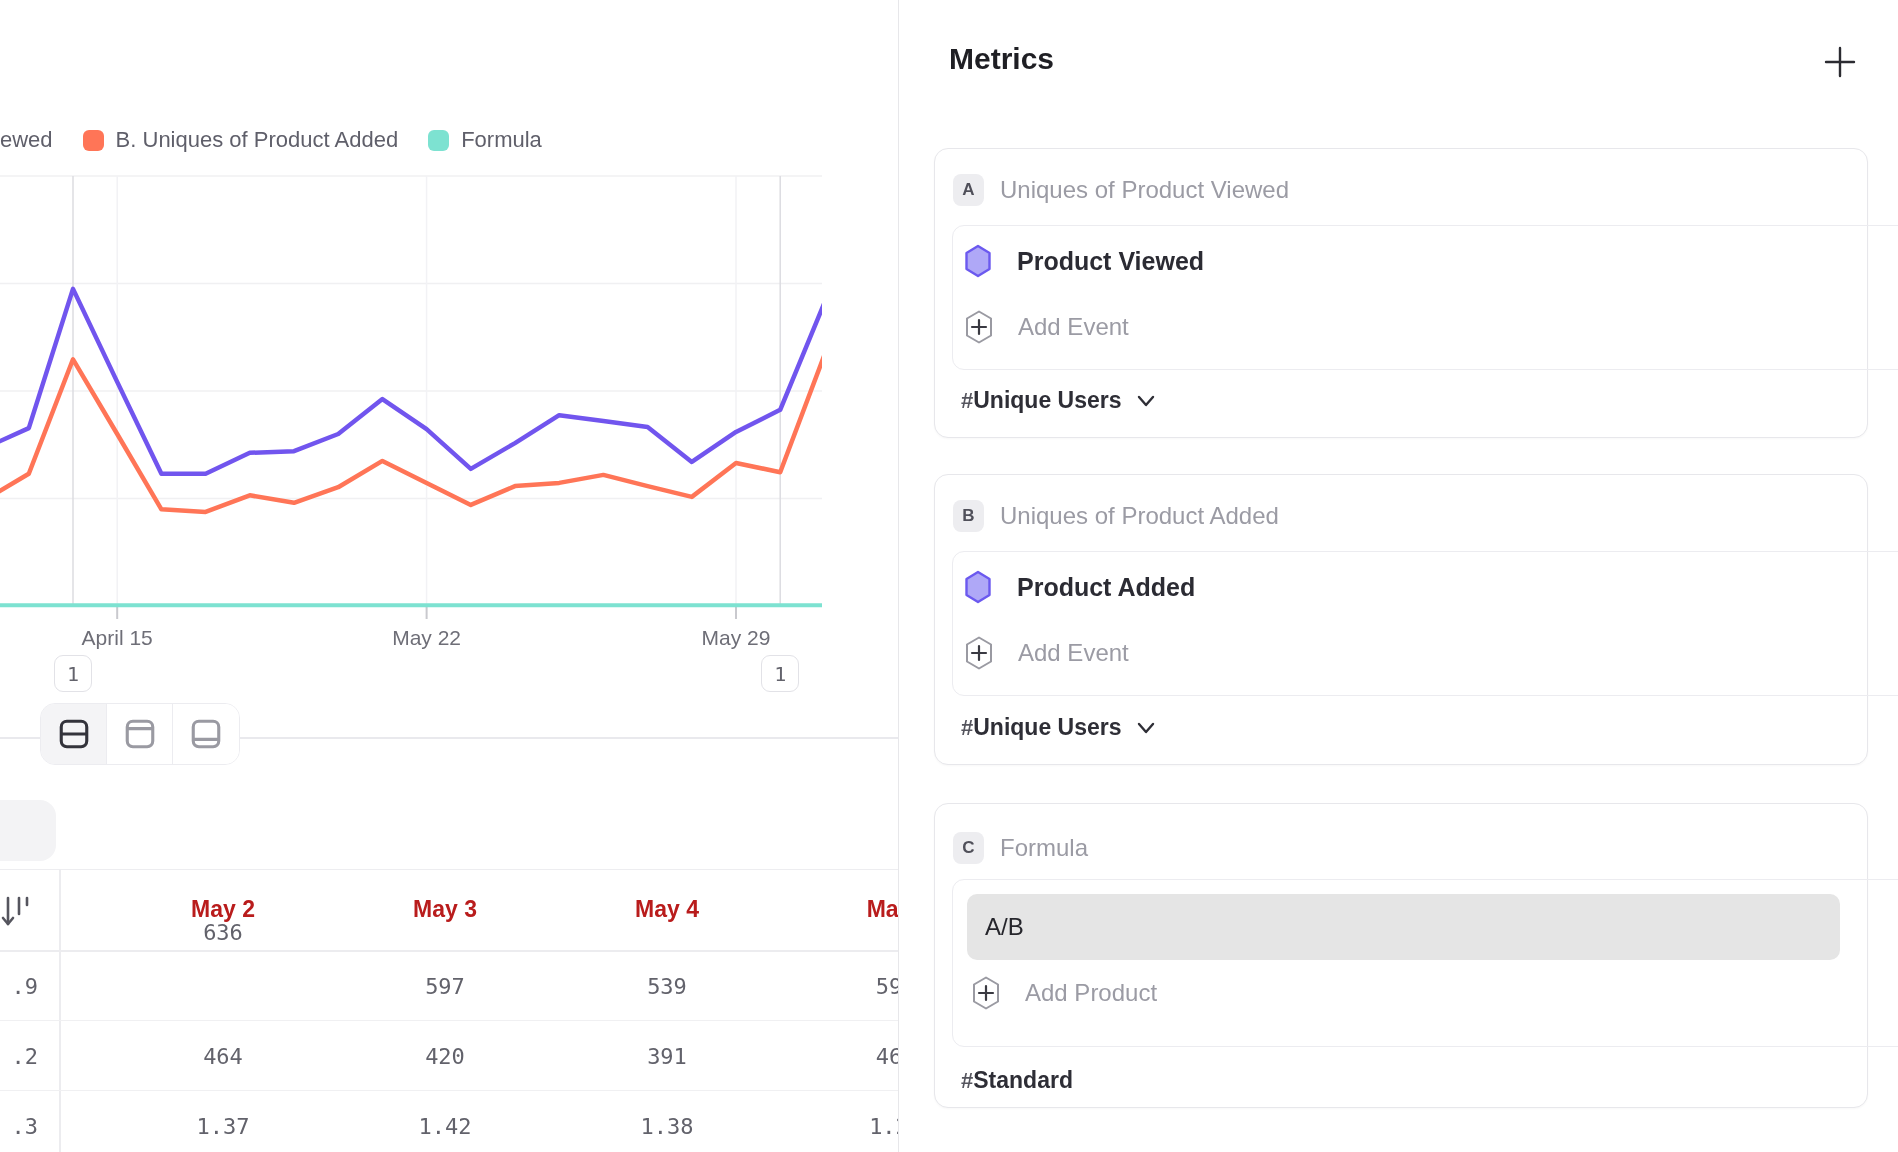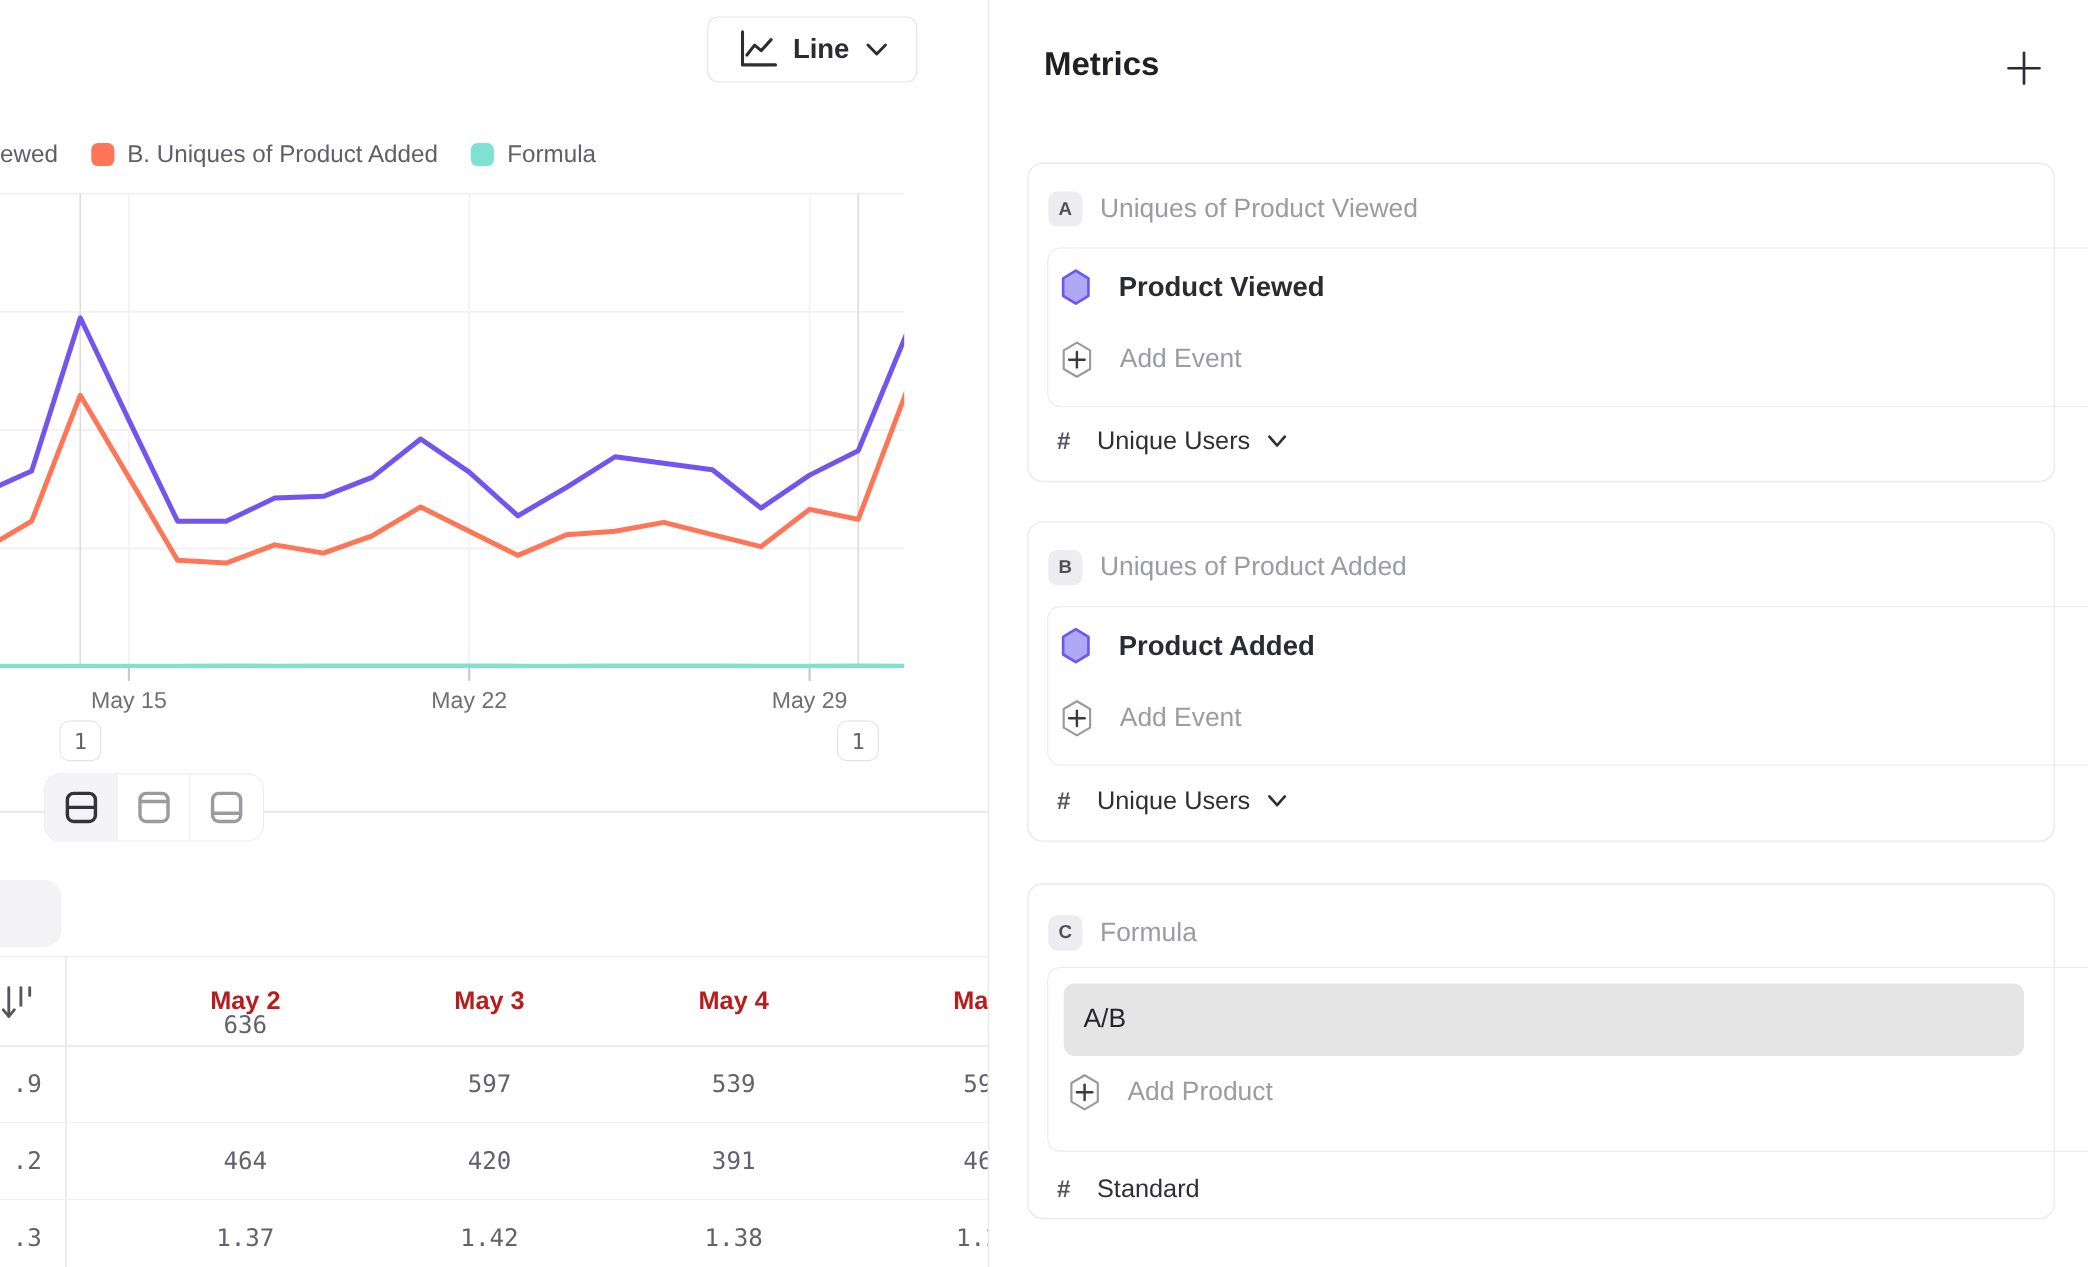--- a/index.html
+++ b/index.html
@@ -80,40 +80,30 @@
   .event-row { position:absolute; left:11px; height:34px; display:flex; align-items:center; cursor:pointer; }
   .event-row .ename { margin-left:25px; font-size:25px; font-weight:700; color:#2b2b33; }
   .event-row .gname { margin-left:24px; font-size:24px; color:#9b9ba4; }
 
   .formula-input { position:absolute; left:14px; top:14px; width:873px; height:66px;
     background:#e5e5e5; border-radius:10px; display:flex; align-items:center; cursor:text; }
   .formula-input .ftext { margin-left:18px; font-size:24px; font-weight:500; color:#26262c; }
 
   .measure-row { position:absolute; left:26px; display:flex; align-items:center; cursor:pointer; }
   .measure-row .hash { font-size:22px; font-weight:700; color:#55555e; }
-  .measure-row .mlabel { margin-left:24px; font-size:23px; font-weight:400; color:#2e2e36; }
+  .measure-row .mlabel { font-size:23px; font-weight:700; color:#2e2e36; }
   .measure-row svg { margin-left:14px; }
 </style>
 </head>
 <body>
 
 <div class="app">
 
   <div class="left-panel">
 
-    <div class="line-btn">
-      <svg width="40" height="38" viewBox="0 0 40 38">
-        <path d="M7 3 L7 33 L37 33" fill="none" stroke="#2c2c33" stroke-width="2.8" stroke-linecap="round" stroke-linejoin="round"></path>
-        <polyline points="11,24 18,15 24,20 33,10" fill="none" stroke="#2c2c33" stroke-width="2.8" stroke-linecap="round" stroke-linejoin="round"></polyline>
-      </svg>
-      <span class="lbl">Line</span>
-      <svg width="24" height="16" viewBox="0 0 24 16">
-        <polyline points="4,4 12,12 20,4" fill="none" stroke="#2c2c33" stroke-width="2.6" stroke-linecap="round" stroke-linejoin="round"></polyline>
-      </svg>
-    </div>
 
     <div class="legend" id="legend">
         <div class="item">
           <span class="ltext">ewed</span>
         </div>
         <div class="item">
           <span class="swatch" style="background: rgb(255, 117, 87);"></span>
           <span class="ltext">B. Uniques of Product Added</span>
         </div>
         <div class="item">
@@ -140,21 +130,21 @@
         <line x1="736" y1="176" x2="736" y2="606" stroke="#F2F2F5" stroke-width="1.5"></line>
         <line x1="736" y1="606" x2="736" y2="619" stroke="#C9C9CE" stroke-width="2"></line>
         <line x1="73" y1="176" x2="73" y2="606" stroke="#DCDCE1" stroke-width="1.5"></line>
         <line x1="780.2" y1="176" x2="780.2" y2="606" stroke="#DCDCE1" stroke-width="1.5"></line>
         <polyline points="-2.1,605.3 28.8,605.3 73.0,605.3 117.2,605.3 161.4,605.3 205.6,605.2 249.8,605.3 294.0,605.2 338.2,605.2 382.4,605.2 426.6,605.2 470.8,605.3 515.0,605.3 559.2,605.2 603.4,605.2 647.6,605.2 691.8,605.3 736.0,605.3 780.2,605.2 824.4,605.3" fill="none" stroke="#7DE2D1" stroke-width="4" stroke-linejoin="round" clip-path="url(#plotClip)"></polyline>
         <polyline points="-2.1,492.1 28.8,473.8 73.0,359.3 117.2,434.0 161.4,509.3 205.6,511.9 249.8,495.3 294.0,502.8 338.2,487.2 382.4,460.9 426.6,482.9 470.8,504.9 515.0,486.1 559.2,482.9 603.4,474.9 647.6,486.1 691.8,496.9 736.0,463.0 780.2,472.2 824.4,355.0" fill="none" stroke="#FF7557" stroke-width="4.5" stroke-linejoin="round" clip-path="url(#plotClip)"></polyline>
         <polyline points="-2.1,442.1 28.8,428.1 73.0,288.9 117.2,381.9 161.4,473.8 205.6,473.8 249.8,452.8 294.0,451.2 338.2,434.0 382.4,399.1 426.6,429.2 470.8,468.9 515.0,443.1 559.2,415.2 603.4,421.1 647.6,427.0 691.8,461.9 736.0,431.9 780.2,409.8 824.4,302.9" fill="none" stroke="#7155EE" stroke-width="4.5" stroke-linejoin="round" clip-path="url(#plotClip)"></polyline>
       </svg>
 
     <div id="xlabels">
-        <div class="x-label" style="left: 117.2px;">May 15</div>
+        <div class="x-label" style="left: 117.2px;">April 15</div>
         <div class="x-label" style="left: 426.6px;">May 22</div>
         <div class="x-label" style="left: 736px;">May 29</div>
       </div>
     <div id="annBadges">
         <div class="ann-badge" style="left: 73px;">1</div>
         <div class="ann-badge" style="left: 780.2px;">1</div>
       </div>
 
     <div class="section-divider"></div>
 

